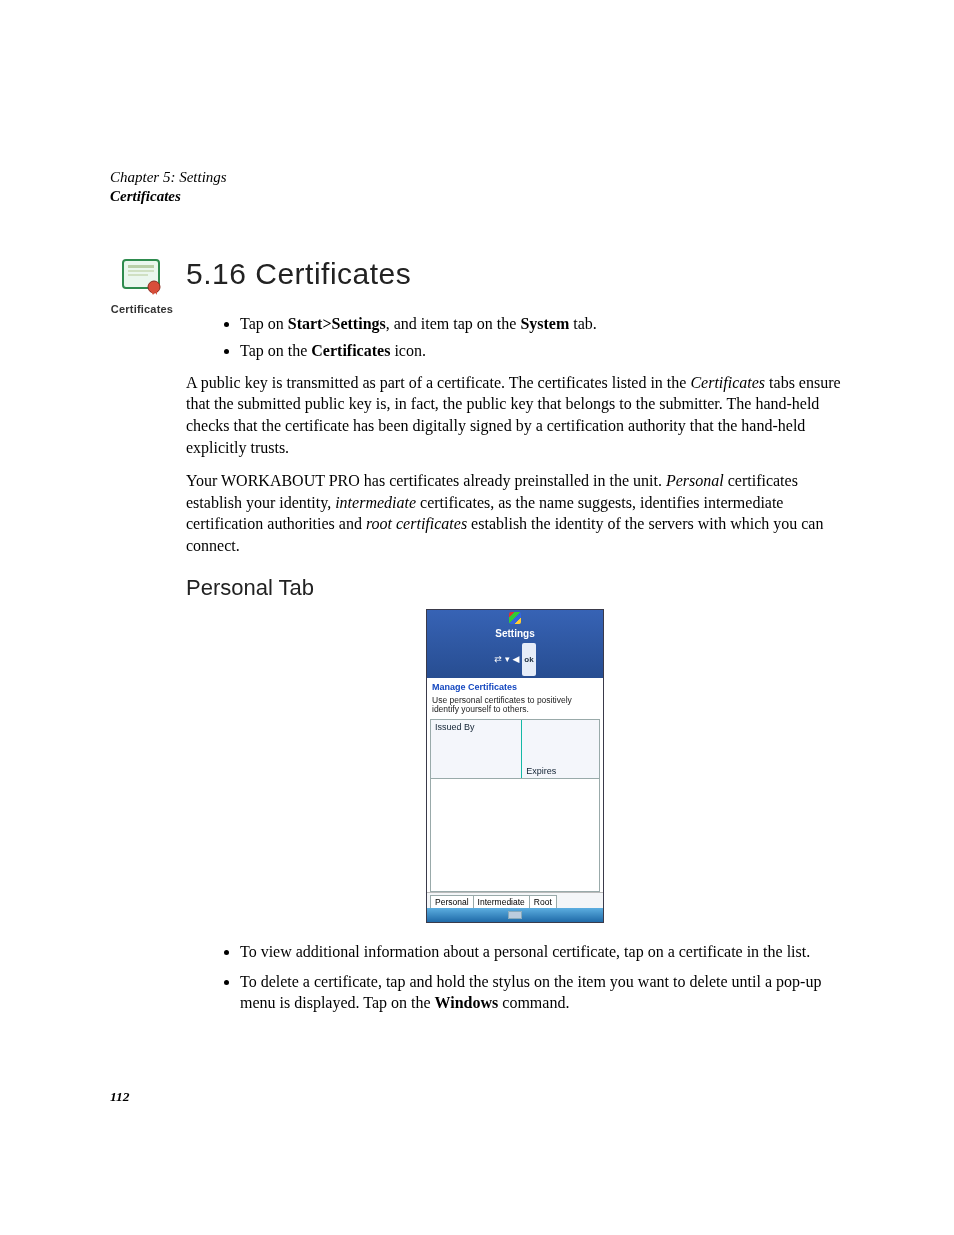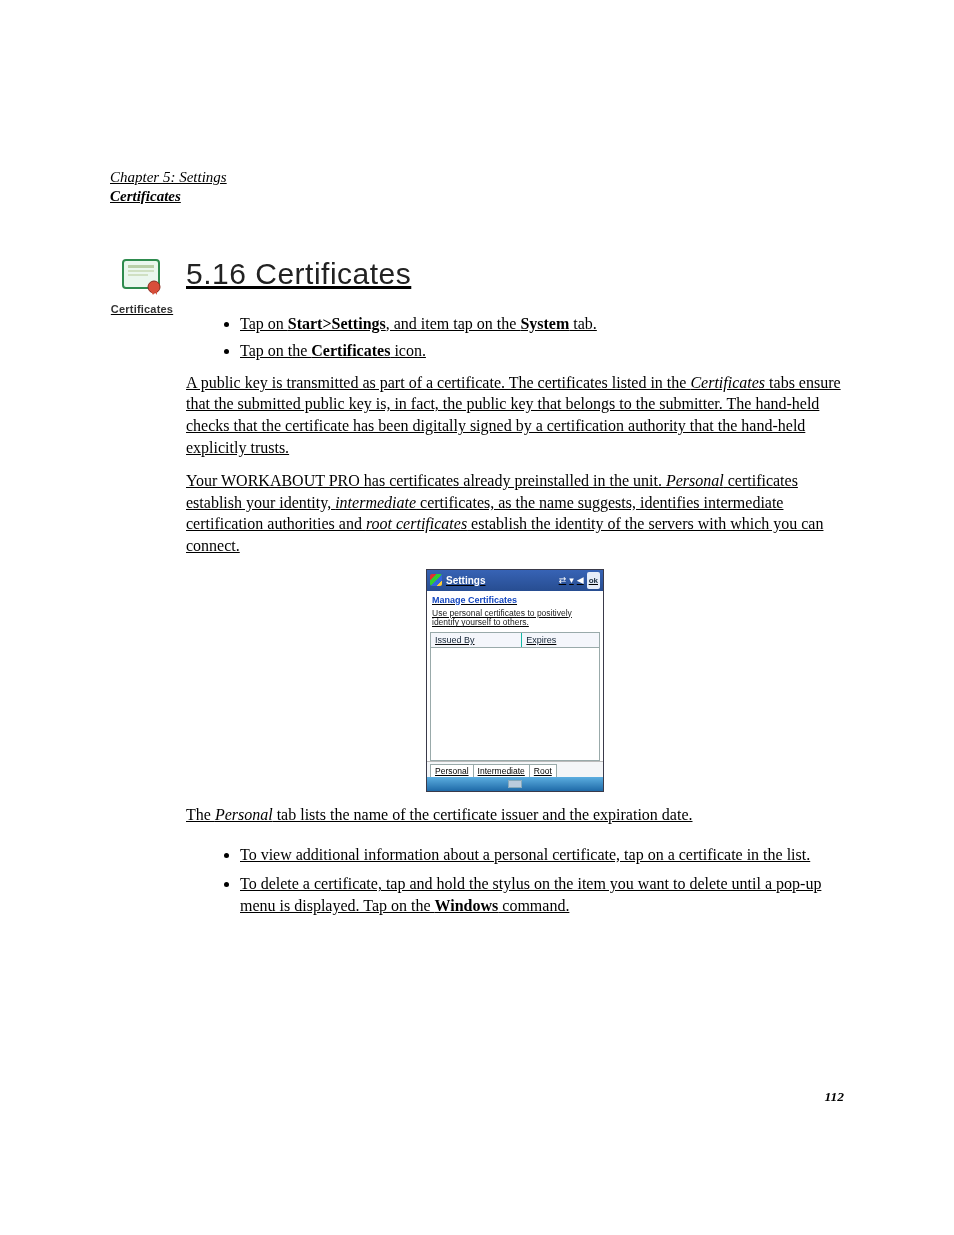--- a/index.html
+++ b/index.html
@@ -7,21 +7,20 @@
     padding: 0;
     background: #fff;
     font-family: "Times New Roman", Times, serif;
     color: #000;
     width: 954px;
     height: 1235px;
     position: relative;
   }
   .page {
     padding: 168px 110px 0 110px;
-    text-decoration: underline;
   }
   .header-chapter {
     font-style: italic;
     font-size: 15px;
     line-height: 1.3;
   }
   .header-section {
     font-style: italic;
     font-weight: bold;
     font-size: 15px;
@@ -91,48 +90,49 @@
     font-size: 9px;
     background: #fff;
   }
   .device-titlebar {
     background: linear-gradient(#3763b5, #274d91);
     color: #fff;
     display: flex;
     align-items: center;
     padding: 2px 3px;
     gap: 4px;
+    flex-direction: column;
   }
   .device-titlebar .flag {
     width: 12px; height: 12px;
     background: linear-gradient(135deg,#d33 0 25%, #3c3 0 50%, #36d 0 75%, #fc3 0 100%);
     border-radius: 2px;
     flex:0 0 12px;
   }
   .device-titlebar .t-title { font-weight: bold; flex:1; font-size:10px;}
   .device-titlebar .t-icons { display:flex; gap:3px; align-items:center;}
   .t-glyph { font-size:9px; color:#fff; }
   .ok-badge {
-    background:#e6edf8; color:#234; border-radius:2px; padding:4px 2px;
+    background:#e6edf8; color:#234; border-radius:2px; padding:12px 2px;
     font-size:8px; font-weight:bold;
   }
   .device-sub {
     color:#1548c0; font-weight:bold; padding:4px 5px 2px 5px; font-size:9px;
   }
   .device-hint {
     padding: 2px 5px 4px 5px; font-size:8.5px; line-height:1.15; color:#222;
   }
   .device-table-head {
     display:flex; border:1px solid #9aa; margin:0 3px; background:#f4f6fb;
   }
   .device-table-head .col {
     padding:2px 4px; font-size:9px; color:#123;
   }
   .device-table-head .col.first { flex: 1.2; border-right:1px solid #14b8a6; }
-  .device-table-head .col.second { flex: 1; }
+  .device-table-head .col.second { flex: 1; margin-top: 44px; }
   .device-body {
     height: 112px; margin:0 3px; border-left:1px solid #9aa; border-right:1px solid #9aa; border-bottom:1px solid #9aa;
     background:#fff;
   }
   .device-tabs {
     display:flex; gap:0; padding:2px 3px 0 3px; background:#f4f6f8; border-top:1px solid #bbb;
   }
   .device-tab {
     border:1px solid #9aa; border-bottom:none; padding:1px 4px;
     font-size:8.5px; background:#fff; margin-right:-1px;
@@ -155,21 +155,20 @@
   }
   ul.after-list li { margin-bottom:8px; }
   .footer {
     position:absolute;
     left:110px; right:110px;
     bottom:130px;
     font-size:13.5px;
     font-style:italic;
     display:flex;
     gap:20px;
-    justify-content:flex-end;
   }
   .footer .pn { font-weight:bold; font-style:italic; }
   b { font-weight:bold; }
   i { font-style:italic; }
 </style>
 </head>
 <body>
 
 <div class="page">
   <div class="header-chapter">Chapter 5: Settings</div>
@@ -201,20 +200,21 @@
       </ul>
 
       <p class="body">
         <span>A public key is transmitted as part of a certificate. The certificates listed in the </span><i>Certificates</i><span> tabs ensure that the submitted public key is, in fact, the public key that belongs to the submitter. The hand-held checks that the certificate has been digitally signed by a certification authority that the hand-held explicitly trusts.</span>
       </p>
 
       <p class="body">
         <span>Your WORKABOUT PRO has certificates already preinstalled in the unit. </span><i>Personal</i><span> certificates establish your identity, </span><i>intermediate</i><span> certificates, as the name suggests, identifies intermediate certification authorities and </span><i>root certificates</i><span> establish the identity of the servers with which you can connect.</span>
       </p>
 
+      <h2 class="subhead">Personal Tab</h2>
 
       <div class="screenshot-wrap">
         <div class="device">
           <div class="device-titlebar">
             <div class="flag"></div>
             <div class="t-title">Settings</div>
             <div class="t-icons">
               <span class="t-glyph">⇄</span>
               <span class="t-glyph">▾</span>
               <span class="t-glyph">◀</span>
@@ -232,23 +232,20 @@
             <div class="device-tab active">Personal</div>
             <div class="device-tab">Intermediate</div>
             <div class="device-tab">Root</div>
           </div>
           <div class="device-bottom">
             <div class="kb"></div>
           </div>
         </div>
       </div>
 
-      <p class="body">
-        <span>The </span><i>Personal</i><span> tab lists the name of the certificate issuer and the expiration date.</span>
-      </p>
 
       <ul class="after-list">
         <li>To view additional information about a personal certificate, tap on a certificate in the list.</li>
         <li>
           <span>To delete a certificate, tap and hold the stylus on the item you want to delete until a pop-up menu is displayed. Tap on the </span><b>Windows</b><span> command.</span>
         </li>
       </ul>
 
     </div>
   </div>

